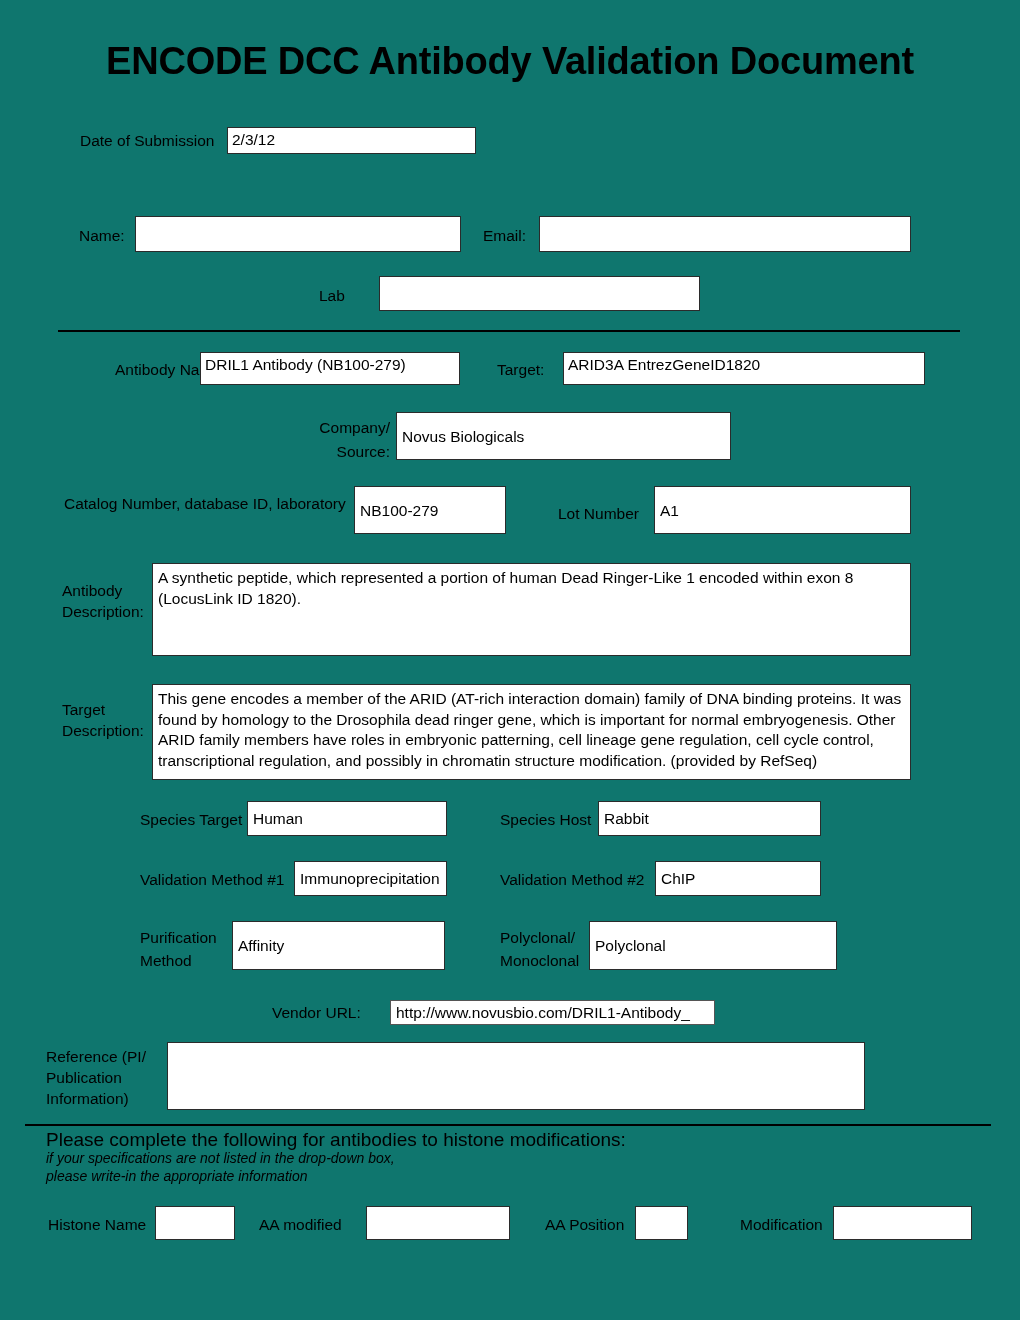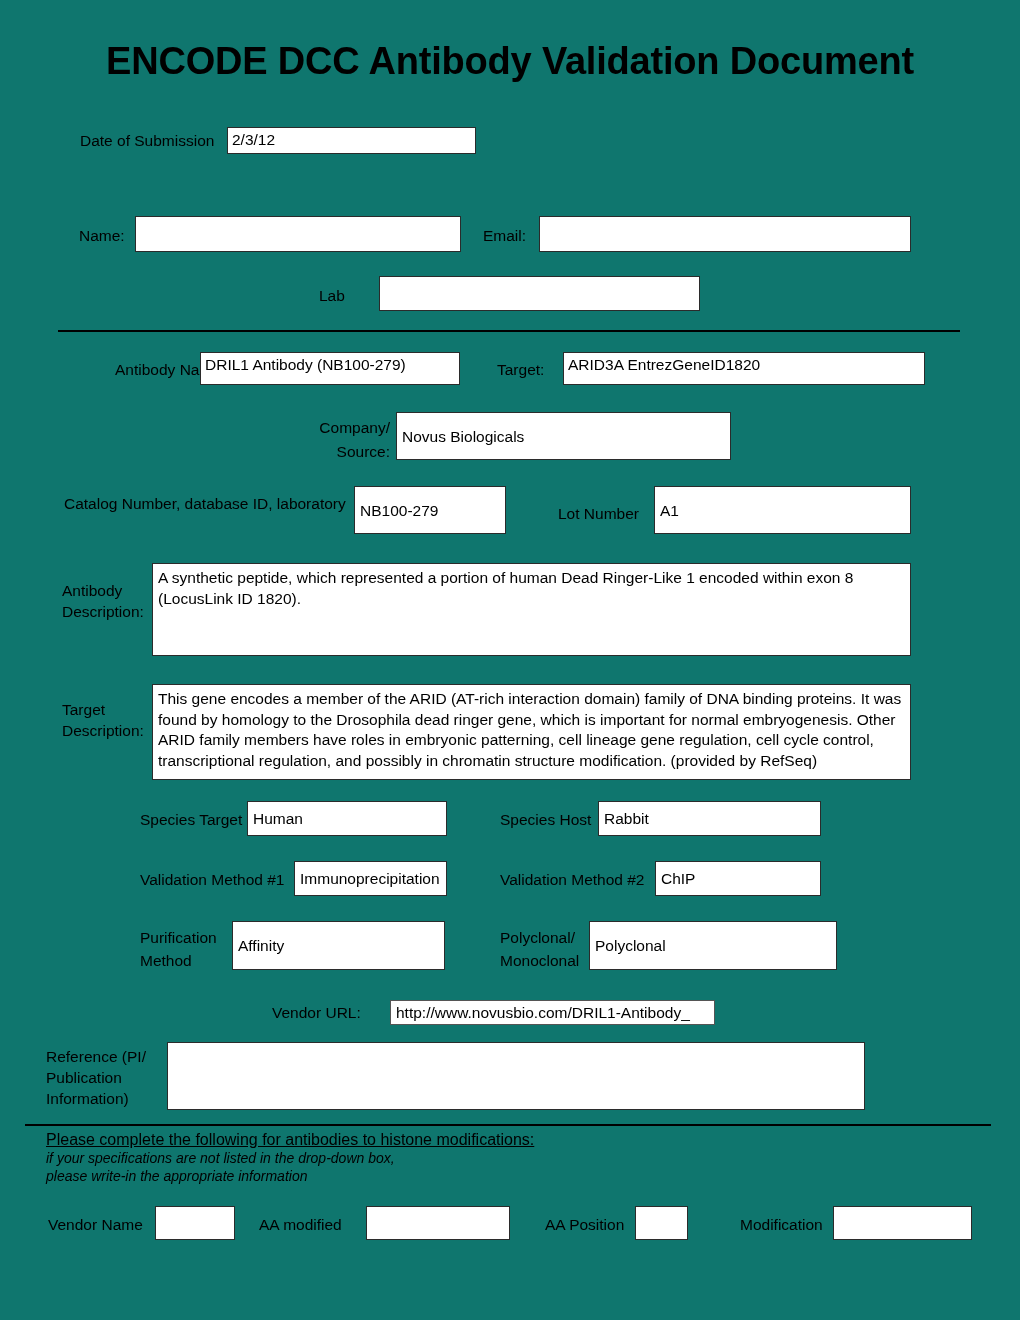--- a/index.html
+++ b/index.html
@@ -74,24 +74,23 @@
   .box.vmid .val { padding: 0 0 0 5px; }
 
   
   .rule {
     background: #000000;
     height: 2.2px;
   }
 
   
   .note-main {
-    font-size: 16px;
+    font-size: 19px;
     line-height: 19px;
     white-space: nowrap;
-    text-decoration: underline;
   }
   .note-italic {
     font-size: 14px;
     font-style: italic;
     line-height: 19px;
     white-space: nowrap;
   }
 </style>
 </head>
 <body>
@@ -215,21 +214,21 @@
   <div class="abs box para" style="left:167px; top:1042px; width:698px; height:68px;">
     <span class="val"></span>
   </div>
 
   <div class="abs rule" style="left:25px; top:1124px; width:966px;"></div>
 
   <div class="abs note-main" style="left:46px; top:1130px;">Please complete the following for antibodies to histone modifications:</div>
   <div class="abs note-italic" style="left:46px; top:1149px;">if your specifications are not listed in the drop-down box,</div>
   <div class="abs note-italic" style="left:46px; top:1167px;">please write-in the appropriate information</div>
 
-  <div class="abs lbl" style="left:48px; top:1215px;">Vendor Name</div>
+  <div class="abs lbl" style="left:48px; top:1215px;">Histone Name</div>
   <div class="abs box vmid" style="left:155px; top:1206px; width:80px; height:34px;">
     <span class="val"></span>
   </div>
 
   <div class="abs lbl" style="left:259px; top:1215px;">AA modified</div>
   <div class="abs box vmid" style="left:366px; top:1206px; width:144px; height:34px;">
     <span class="val"></span>
   </div>
 
   <div class="abs lbl" style="left:545px; top:1215px;">AA Position</div>

